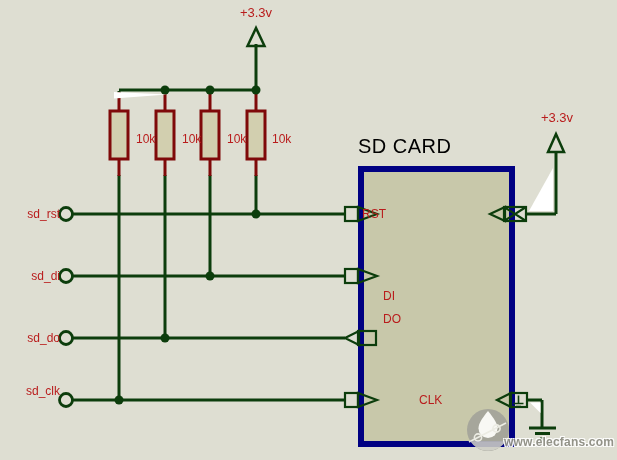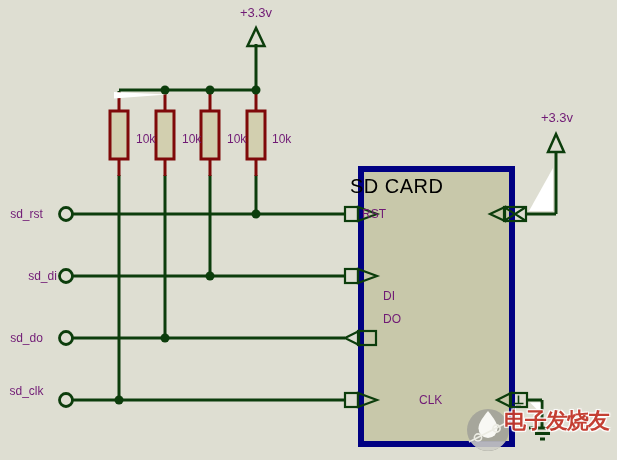--- a/index.html
+++ b/index.html
@@ -6,26 +6,26 @@
   #canvas{
     position:relative;
     width:617px;height:460px;
     background:#DEDED2;
     overflow:hidden;
     font-family:"Liberation Sans", sans-serif;
   }
   #schem{position:absolute;left:0;top:0;}
   .t{
     position:absolute;
-    color:#701a75;
+    color:#b91c1c;
     font-size:12px;
     line-height:14px;
     white-space:nowrap;
   }
-  .term-label{width:53px;text-align:center;}
+  .term-label{width:53px;text-align:right;padding-left:7px;}
   .chip-title{font-size:20px;letter-spacing:0.5px;color:#000;}
   .pwr{width:52px;text-align:center;font-size:13px;}
   .wm-brand{
     position:absolute;left:504px;top:406px;
     font-size:22px;font-weight:bold;letter-spacing:-1px;
     color:#C3372B;opacity:0.95;
     text-shadow:1px 1px 0 #fff,-1px -1px 0 #fff,1px -1px 0 #fff,-1px 1px 0 #fff,0 0 3px #fff;
   }
   .wm-url{
     position:absolute;left:504px;top:435px;
@@ -157,26 +157,26 @@
 
   <div class="t pwr" style="left:230px;top:6px;">+3.3v</div>
   <div class="t pwr" style="left:531px;top:111px;">+3.3v</div>
 
   <div class="t" style="left:136px;top:132px;">10k</div>
   <div class="t" style="left:182px;top:132px;">10k</div>
   <div class="t" style="left:227px;top:132px;">10k</div>
   <div class="t" style="left:272px;top:132px;">10k</div>
 
   <div class="t term-label" style="left:0px;top:207px;">sd_rst</div>
-  <div class="t term-label" style="left:16px;top:269px;">sd_di</div>
+  <div class="t term-label" style="left:0px;top:269px;">sd_di</div>
   <div class="t term-label" style="left:0px;top:331px;">sd_do</div>
   <div class="t term-label" style="left:0px;top:384px;">sd_clk</div>
 
-  <div class="t chip-title" style="left:350px;top:139px;margin-top:40px;">SD CARD</div>
+  <div class="t chip-title" style="left:358px;top:139px;">SD CARD</div>
 
   <div class="t" style="left:362px;top:207px;">RST</div>
   <div class="t" style="left:383px;top:269px;margin-top:20px;">DI</div>
   <div class="t" style="left:383px;top:312px;">DO</div>
   <div class="t" style="left:383px;top:393px;margin-left:36px;">CLK</div>
 
-  <div class="wm-brand">电子发烧友</div>
+  <div class="wm-url">www.elecfans.com</div>
 
 </div>
 
 </body></html>

